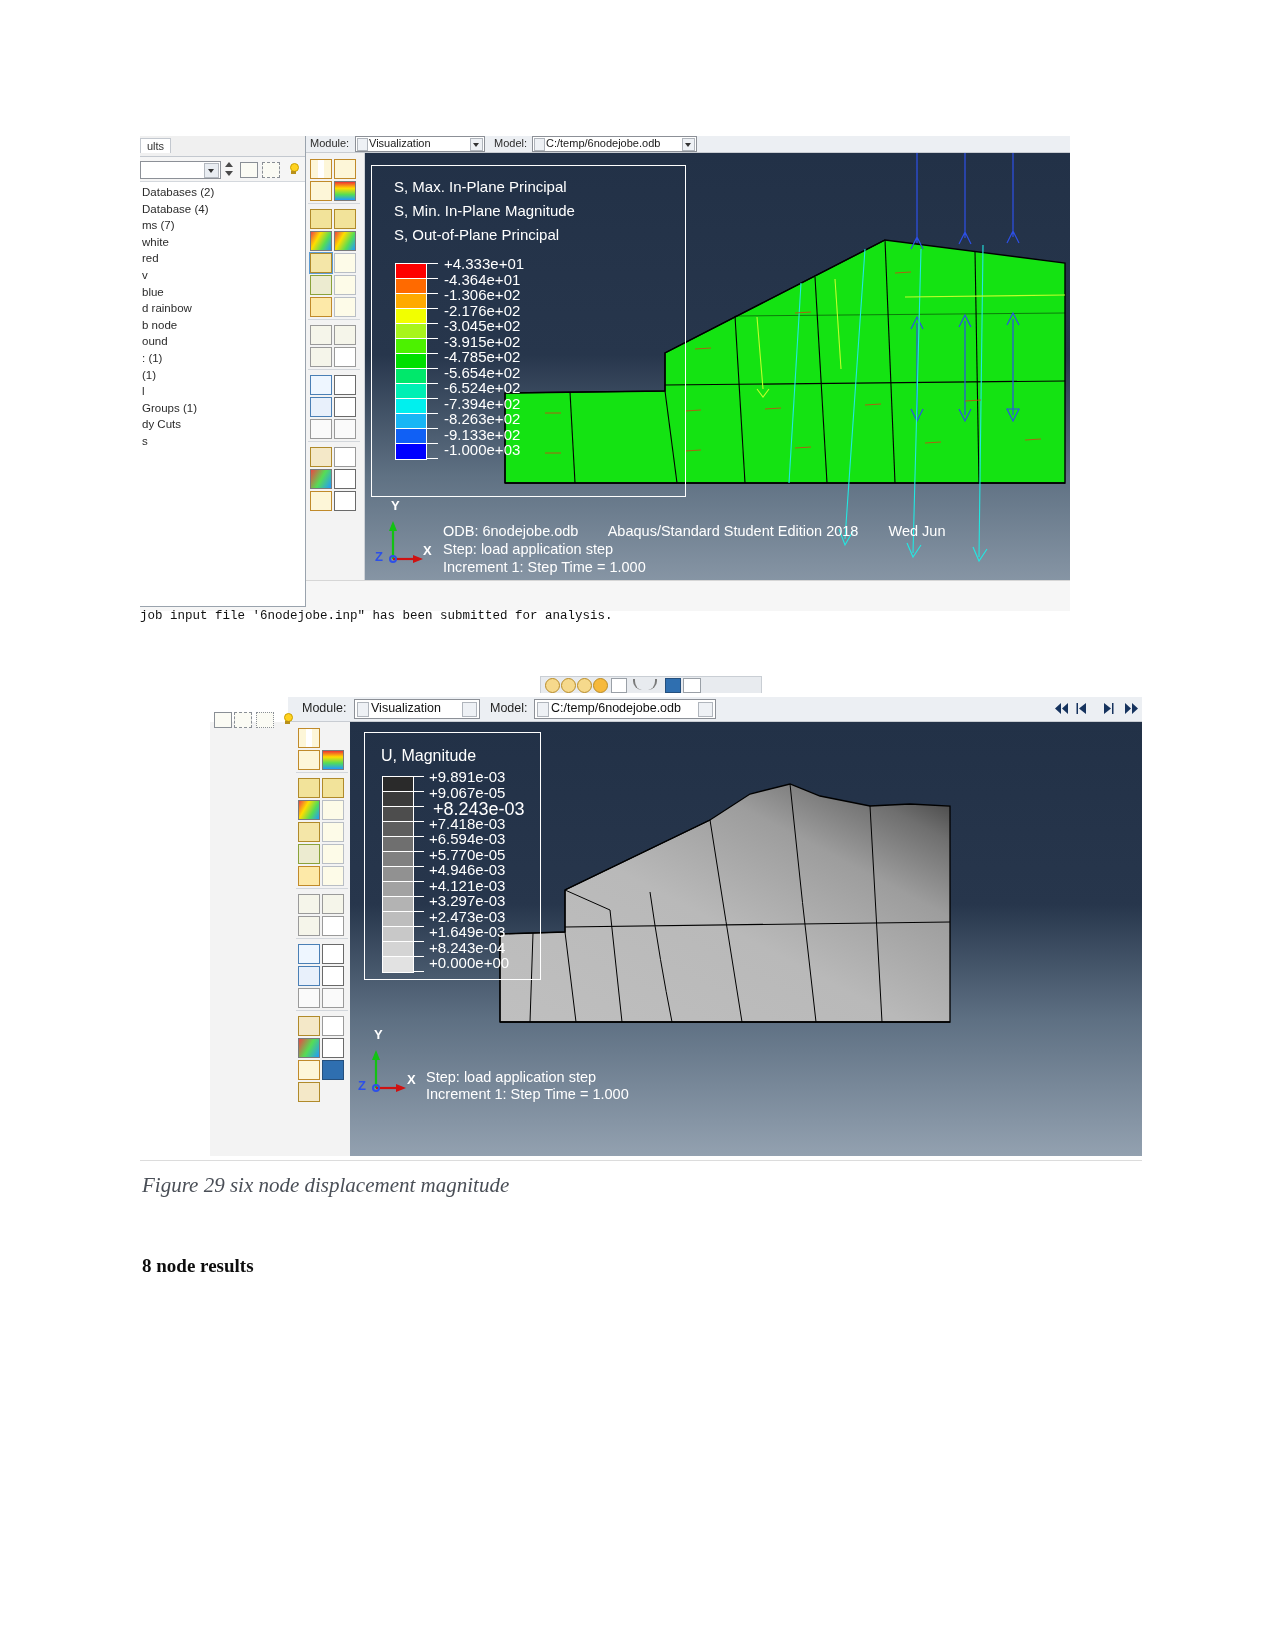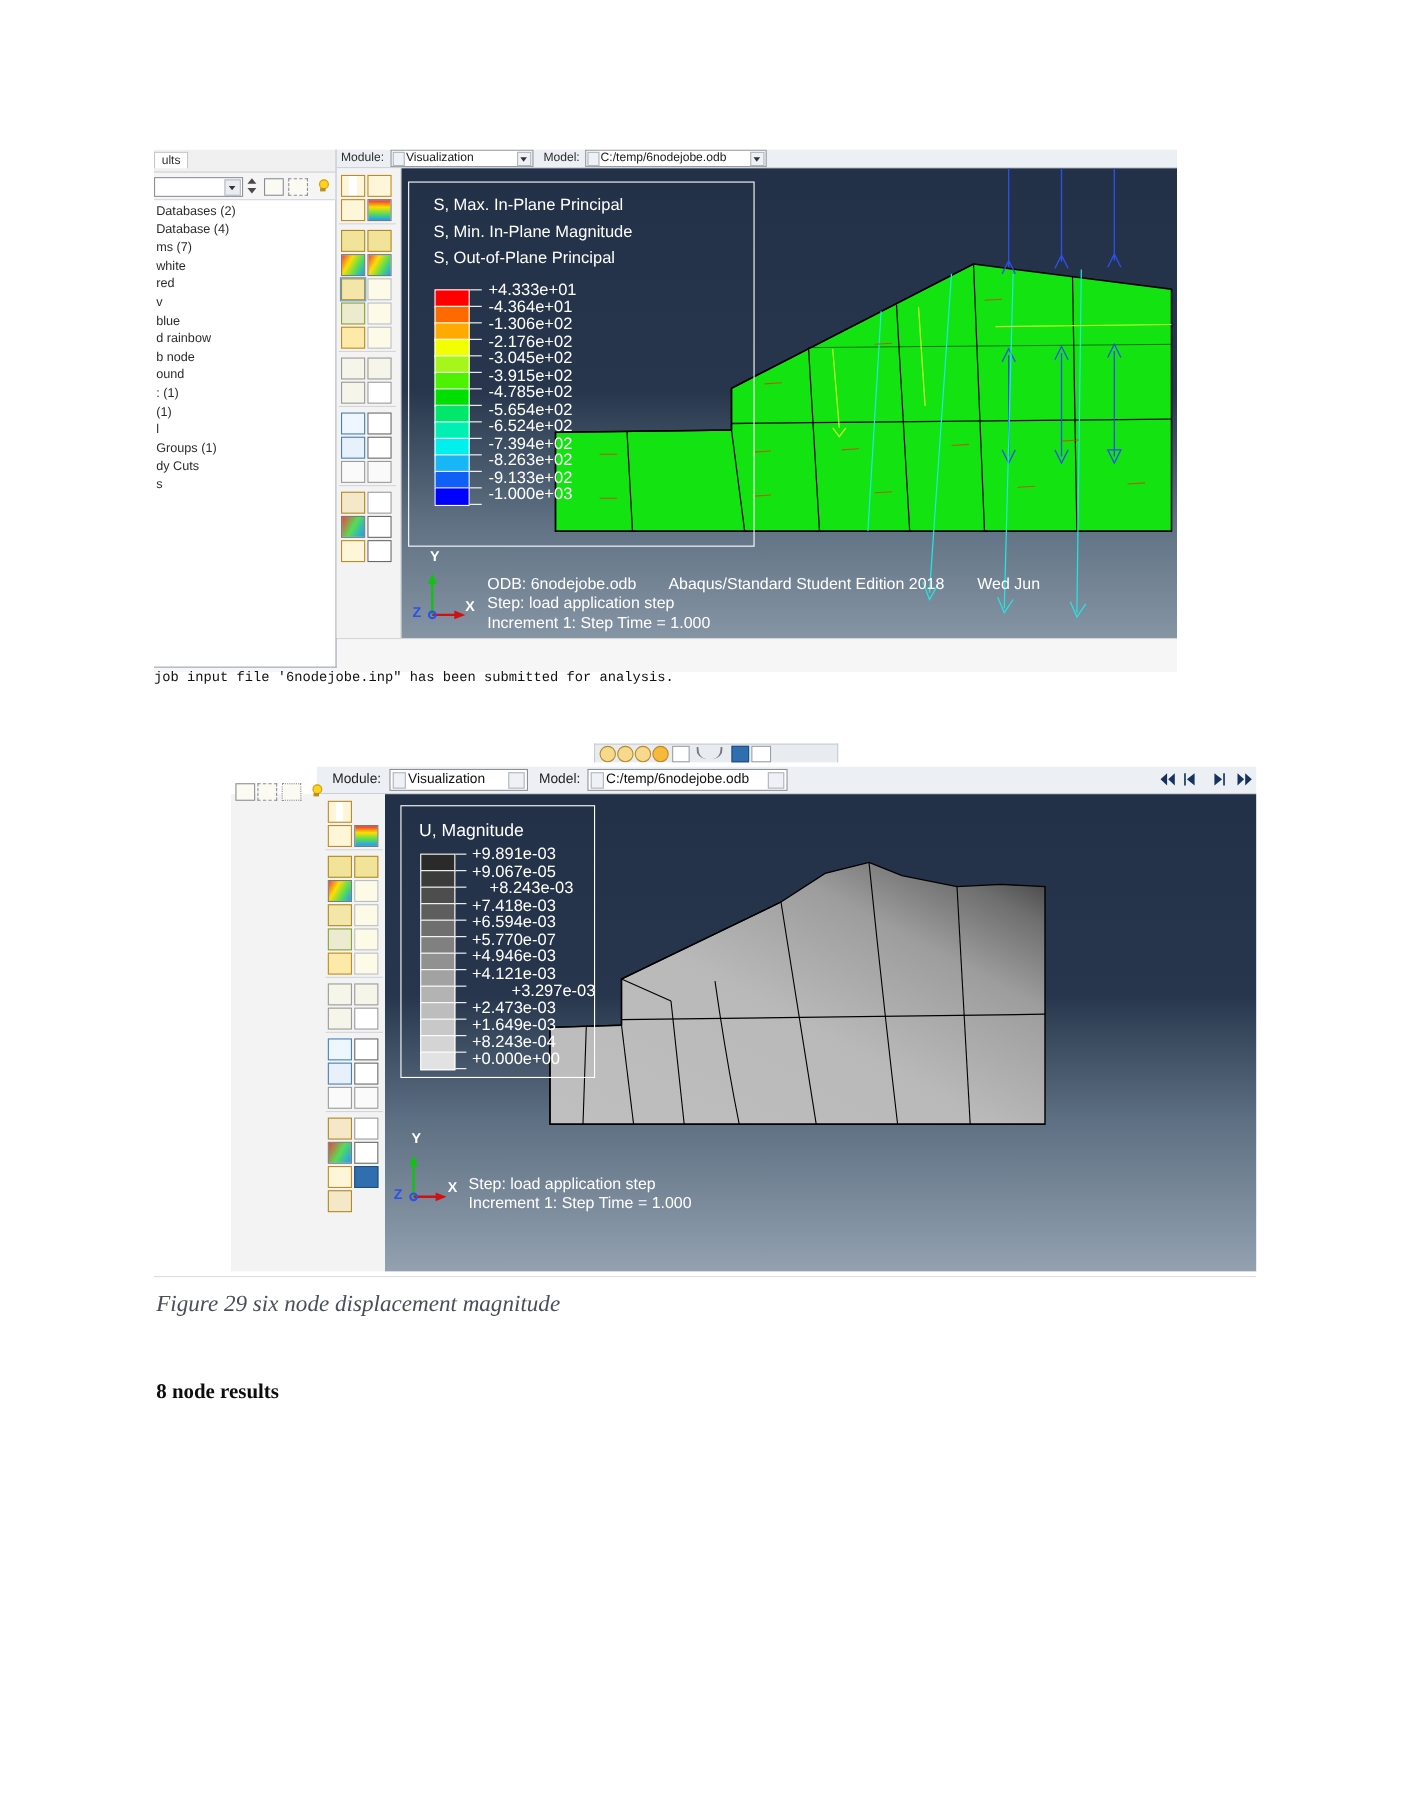--- a/index.html
+++ b/index.html
@@ -445,27 +445,27 @@
       <div class="tick" style="left:49px;top:148px;width:10px;"></div>
       <div class="tick" style="left:49px;top:163px;width:10px;"></div>
       <div class="tick" style="left:49px;top:178px;width:10px;"></div>
       <div class="tick" style="left:49px;top:193px;width:10px;"></div>
       <div class="tick" style="left:49px;top:208px;width:10px;"></div>
       <div class="tick" style="left:49px;top:223px;width:10px;"></div>
       <div class="tick" style="left:49px;top:238px;width:10px;"></div>
 
       <div class="lg-val" style="left:64px;top:35px;font-size:15px;">+9.891e-03</div>
       <div class="lg-val" style="left:64px;top:51px;font-size:15px;">+9.067e-05</div>
-      <div class="lg-val" style="left:80px;top:66px;font-size:15px;">+8.243e-03</div>
+      <div class="lg-val" style="left:68px;top:66px;font-size:18px;">+8.243e-03</div>
       <div class="lg-val" style="left:64px;top:82px;font-size:15px;">+7.418e-03</div>
       <div class="lg-val" style="left:64px;top:97px;font-size:15px;">+6.594e-03</div>
-      <div class="lg-val" style="left:64px;top:113px;font-size:15px;">+5.770e-07</div>
+      <div class="lg-val" style="left:64px;top:113px;font-size:15px;">+5.770e-05</div>
       <div class="lg-val" style="left:64px;top:128px;font-size:15px;">+4.946e-03</div>
       <div class="lg-val" style="left:64px;top:144px;font-size:15px;">+4.121e-03</div>
-      <div class="lg-val" style="left:64px;top:159px;font-size:15px;margin-left:36px;">+3.297e-03</div>
+      <div class="lg-val" style="left:64px;top:159px;font-size:15px;">+3.297e-03</div>
       <div class="lg-val" style="left:64px;top:175px;font-size:15px;">+2.473e-03</div>
       <div class="lg-val" style="left:64px;top:190px;font-size:15px;">+1.649e-03</div>
       <div class="lg-val" style="left:64px;top:206px;font-size:15px;">+8.243e-04</div>
       <div class="lg-val" style="left:64px;top:221px;font-size:15px;">+0.000e+00</div>
     </div>
 
     <div class="axlabel" style="left:24px;top:305px;">Y</div>
     <svg width="60" height="50" style="position:absolute;left:12px;top:322px;">
       <path d="M14,44 L14,10" stroke="#12c212" stroke-width="2.2" fill="none"></path>
       <path d="M10,16 L14,6 L18,16Z" fill="#12c212"></path>

